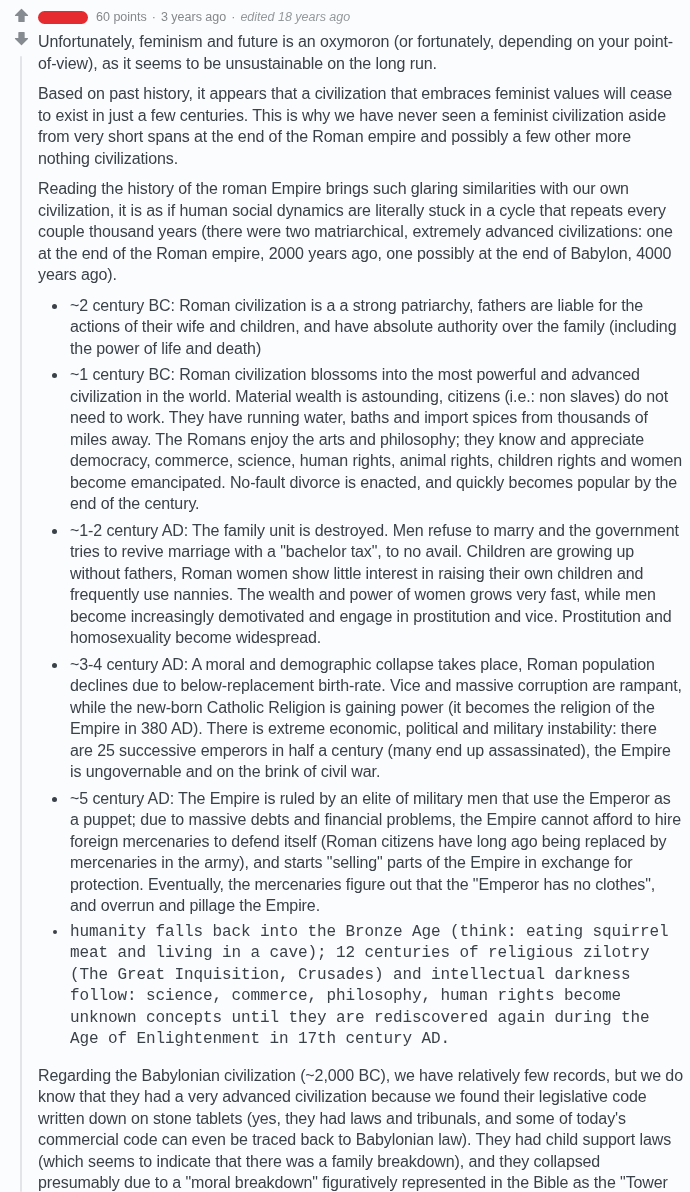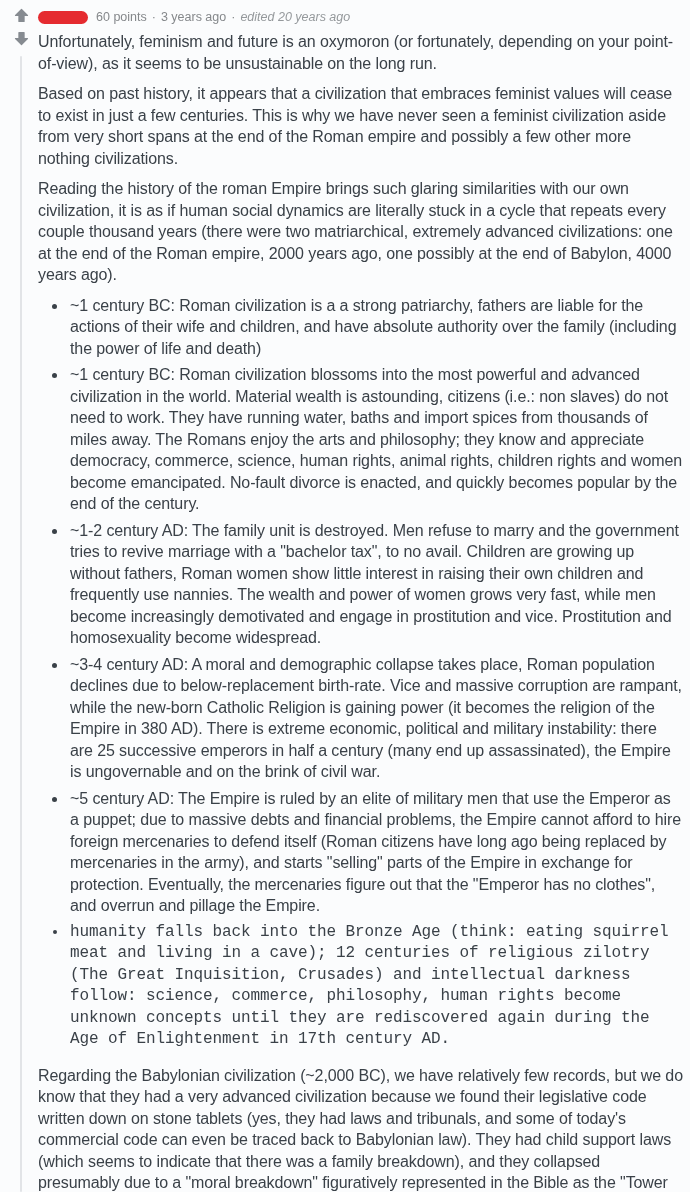--- a/index.html
+++ b/index.html
@@ -96,29 +96,29 @@
   </div>
 
   <div class="main">
 
     <div class="header">
       <span class="redacted"></span>
       <span class="meta">60 points</span>
       <span class="meta sep">·</span>
       <span class="meta">3 years ago</span>
       <span class="meta sep">·</span>
-      <span class="meta edited">edited 20 years ago</span>
+      <span class="meta edited">edited 18 years ago</span>
     </div>
 
     <div class="body">
       <p>Unfortunately, feminism and future is an oxymoron (or fortunately, depending on your point-of-view), as it seems to be unsustainable on the long run.</p>
       <p>Based on past history, it appears that a civilization that embraces feminist values will cease to exist in just a few centuries. This is why we have never seen a feminist civilization aside from very short spans at the end of the Roman empire and possibly a few other more nothing civilizations.</p>
       <p>Reading the history of the roman Empire brings such glaring similarities with our own civilization, it is as if human social dynamics are literally stuck in a cycle that repeats every couple thousand years (there were two matriarchical, extremely advanced civilizations: one at the end of the Roman empire, 2000 years ago, one possibly at the end of Babylon, 4000 years ago).</p>
       <ul>
-        <li>~1 century BC: Roman civilization is a a strong patriarchy, fathers are liable for the actions of their wife and children, and have absolute authority over the family (including the power of life and death)</li>
+        <li>~2 century BC: Roman civilization is a a strong patriarchy, fathers are liable for the actions of their wife and children, and have absolute authority over the family (including the power of life and death)</li>
         <li>~1 century BC: Roman civilization blossoms into the most powerful and advanced civilization in the world. Material wealth is astounding, citizens (i.e.: non slaves) do not need to work. They have running water, baths and import spices from thousands of miles away. The Romans enjoy the arts and philosophy; they know and appreciate democracy, commerce, science, human rights, animal rights, children rights and women become emancipated. No-fault divorce is enacted, and quickly becomes popular by the end of the century.</li>
         <li>~1-2 century AD: The family unit is destroyed. Men refuse to marry and the government tries to revive marriage with a "bachelor tax", to no avail. Children are growing up without fathers, Roman women show little interest in raising their own children and frequently use nannies. The wealth and power of women grows very fast, while men become increasingly demotivated and engage in prostitution and vice. Prostitution and homosexuality become widespread.</li>
         <li>~3-4 century AD: A moral and demographic collapse takes place, Roman population declines due to below-replacement birth-rate. Vice and massive corruption are rampant, while the new-born Catholic Religion is gaining power (it becomes the religion of the Empire in 380 AD). There is extreme economic, political and military instability: there are 25 successive emperors in half a century (many end up assassinated), the Empire is ungovernable and on the brink of civil war.</li>
         <li>~5 century AD: The Empire is ruled by an elite of military men that use the Emperor as a puppet; due to massive debts and financial problems, the Empire cannot afford to hire foreign mercenaries to defend itself (Roman citizens have long ago being replaced by mercenaries in the army), and starts "selling" parts of the Empire in exchange for protection. Eventually, the mercenaries figure out that the "Emperor has no clothes", and overrun and pillage the Empire.</li>
         <li>humanity falls back into the Bronze Age (think: eating squirrel meat and living in a cave); 12 centuries of religious zilotry (The Great Inquisition, Crusades) and intellectual darkness follow: science, commerce, philosophy, human rights become unknown concepts until they are rediscovered again during the Age of Enlightenment in 17th century AD.</li>
       </ul>
       <p>Regarding the Babylonian civilization (~2,000 BC), we have relatively few records, but we do know that they had a very advanced civilization because we found their legislative code written down on stone tablets (yes, they had laws and tribunals, and some of today's commercial code can even be traced back to Babylonian law). They had child support laws (which seems to indicate that there was a family breakdown), and they collapsed presumably due to a "moral breakdown" figuratively represented in the Bible as the "Tower of Babel" (which was inspired by a real tower). Interesting and controversial anecdote: some claim that the Roman Catholic Religion is nothing more than a rewriting and adaptation of an ancient Babylonian religion!</p>
     </div>
 
   </div>

